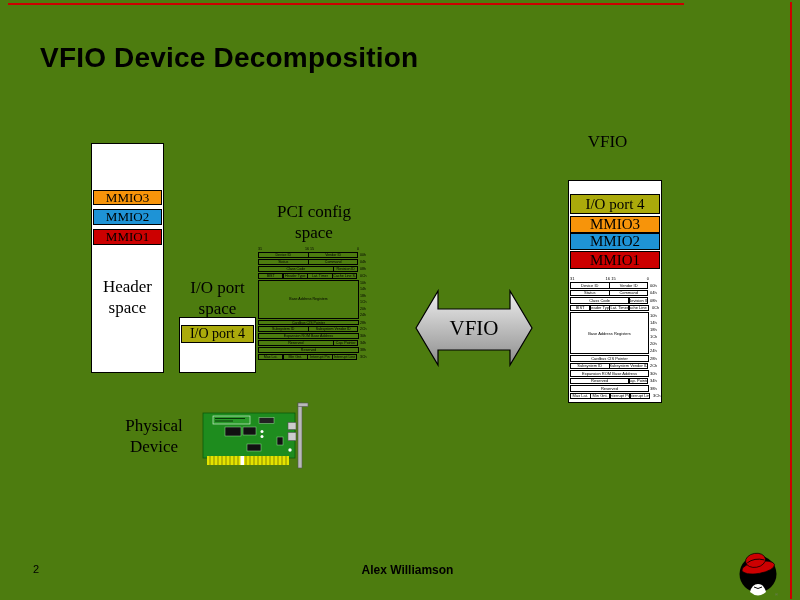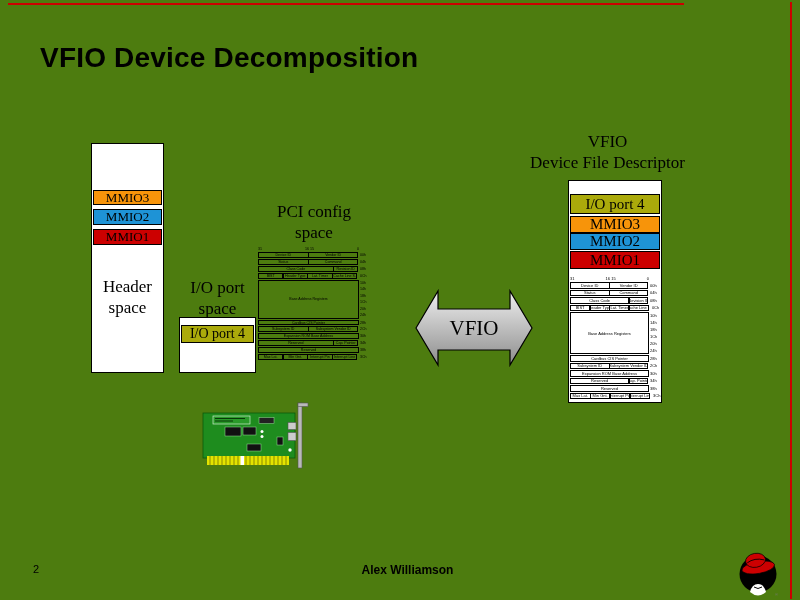--- a/index.html
+++ b/index.html
@@ -188,21 +188,20 @@
         <stop offset="0" stop-color="#efefef"></stop>
         <stop offset="1" stop-color="#8d8d8d"></stop>
       </linearGradient>
     </defs>
     <polygon points="6,45 28,8 28,26 100,26 100,8 122,45 100,82 100,67 28,67 28,82" fill="url(#agrad)" stroke="#000" stroke-width="1.2"></polygon>
     <text class="arrow-text" x="64" y="52" text-anchor="middle">VFIO</text>
   </svg>
 
   <div class="two-line" style="left:500px;top:131px;width:215px;">
     <span>VFIO</span>
-    <span>Device File Descriptor</span>
   </div>
   <div class="outline-box fd-box">
     <div class="band" style="top: 13px; height: 20px; font-size: 15px; background-color: rgb(171, 170, 11);">I/O port 4</div>
     <div class="band" style="top: 35px; height: 17px; font-size: 15px; background-color: rgb(247, 148, 10);">MMIO3</div>
     <div class="band" style="top: 52px; height: 17px; font-size: 15px; background-color: rgb(30, 147, 214);">MMIO2</div>
     <div class="band" style="top: 70px; height: 18px; font-size: 15px; background-color: rgb(204, 0, 0);">MMIO1</div>
     <div class="pci-table" id="pci-fd" style="left:1px;top:95px;width:90px;">
         <div class="pci-ruler" style="font-size: 4px; margin-right: 11px;">
           <span>31</span>
           <span>16 15</span>
@@ -308,20 +307,24 @@
             <div class="pci-cell" style="width: 25%; font-size: 4px;">Interrupt Pin</div>
             <div class="pci-cell" style="width: 25%; font-size: 4px;">Interrupt Line</div>
           </div>
           <div class="pci-off" style="font-size: 4px;">
             <span>3Ch</span>
           </div>
         </div>
       </div>
   </div>
 
+  <div class="two-line" style="left:104px;top:415px;width:100px;">
+    <span>Physical</span>
+    <span>Device</span>
+  </div>
   <svg class="card-svg" width="116" height="72" viewBox="0 0 116 72">
 
     <rect x="102" y="3" width="4" height="65" fill="#b9b9b9" stroke="#555" stroke-width="0.6"></rect>
     <rect x="102" y="3" width="10" height="3.5" fill="#b9b9b9" stroke="#555" stroke-width="0.6"></rect>
 
     <rect x="7" y="13" width="92" height="45" fill="#1e8c1e" stroke="#0a5a0a" stroke-width="0.8"></rect>
 
     <rect x="11" y="56" width="82" height="9" fill="#e4e400"></rect>
     <g stroke="#8a8a00" stroke-width="1">
       <path d="M14 56v9M18 56v9M22 56v9M26 56v9M30 56v9M34 56v9M38 56v9M42 56v9M50 56v9M54 56v9M58 56v9M62 56v9M66 56v9M70 56v9M74 56v9M78 56v9M82 56v9M86 56v9M90 56v9"></path>

